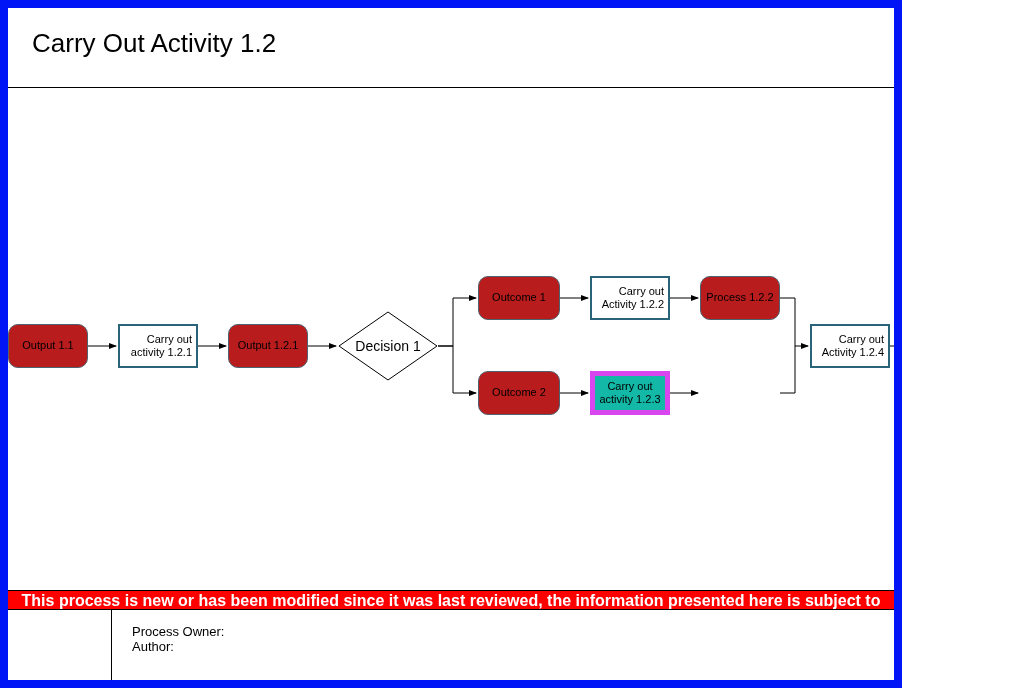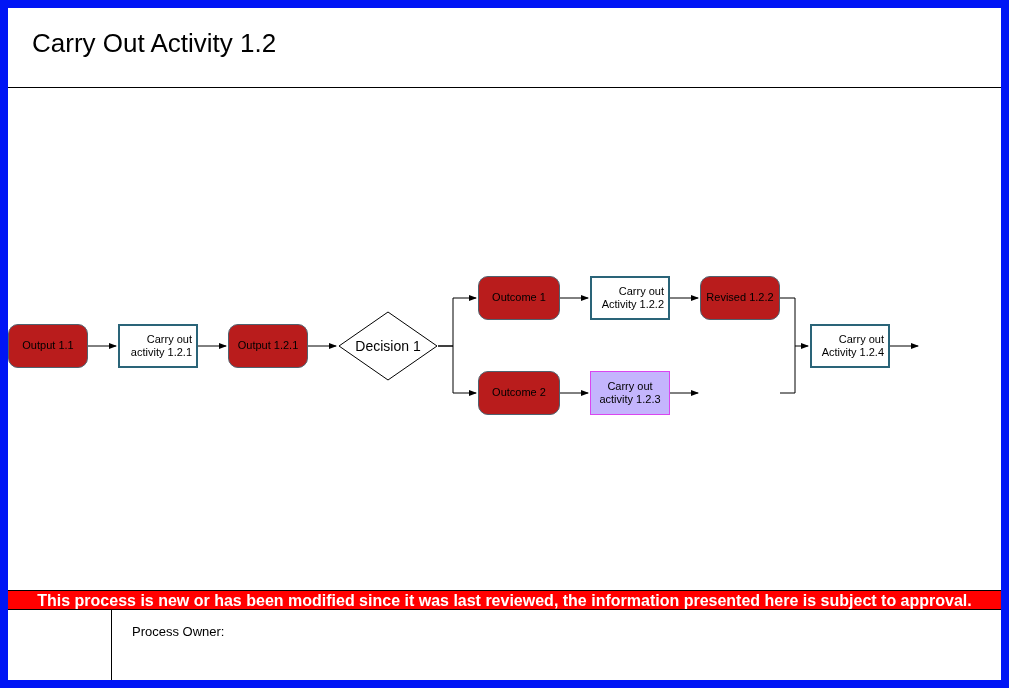--- a/index.html
+++ b/index.html
@@ -3,21 +3,21 @@
 <meta charset="utf-8">
 <style>
   * { box-sizing: border-box; }
   body {
     margin: 0;
     padding: 0;
     font-family: Arial, Helvetica, sans-serif;
     background: #fff;
   }
   .frame {
-    width: 1009px;
+    width: 902px;
     height: 688px;
     border: 8px solid #0015f5;
     position: relative;
     background: #fff;
   }
   .header {
     position: absolute;
     top: 0;
     left: 0;
     right: 0;
@@ -52,22 +52,22 @@
     border-radius: 10px;
     color: #000;
   }
   .rect-teal {
     background: #fff;
     border: 2px solid #2a6478;
     color: #000;
     text-align: right;
   }
   .rect-plain {
-    background: #c4b5fd;
-    border: 1px solid #d946ef;
+    background: #14b8a6;
+    border: 5px solid #d946ef;
     color: #000;
     justify-content: center;
   }
   .diamond {
     position: absolute;
     background: #fff;
   }
   .diamond svg {
     position: absolute;
     top: 0; left: 0;
@@ -197,37 +197,41 @@
       </div>
 
     <div class="node rect-teal" style="left:582px;top:188px;width:80px;height:44px">
         <span>Carry out Activity 1.2.2</span>
       </div>
     <div class="node rect-plain" style="left:582px;top:283px;width:80px;height:44px">
         <span>Carry out activity 1.2.3</span>
       </div>
 
     <div class="node rounded-grey" style="left:692px;top:188px;width:80px;height:44px">
-        <span>Revised 1.2.2</span>
+        <span>Process 1.2.2</span>
       </div>
 
     <div class="node rect-teal" style="left:802px;top:236px;width:80px;height:44px">
         <span>Carry out Activity 1.2.4</span>
       </div>
 
 
   </div>
 
   <div class="banner">This process is new or has been modified since it was last reviewed, the information presented here is subject to approval.</div>
 
   <div class="footer">
     <div class="footer-left"></div>
     <div class="footer-right">
       <div class="footer-col">
         <div>
           <span>Process Owner:</span>
           <span></span>
         </div>
+        <div>
+          <span>Author:</span>
+          <span></span>
+        </div>
       </div>
     </div>
   </div>
 
 </div>
 
 </body></html>

